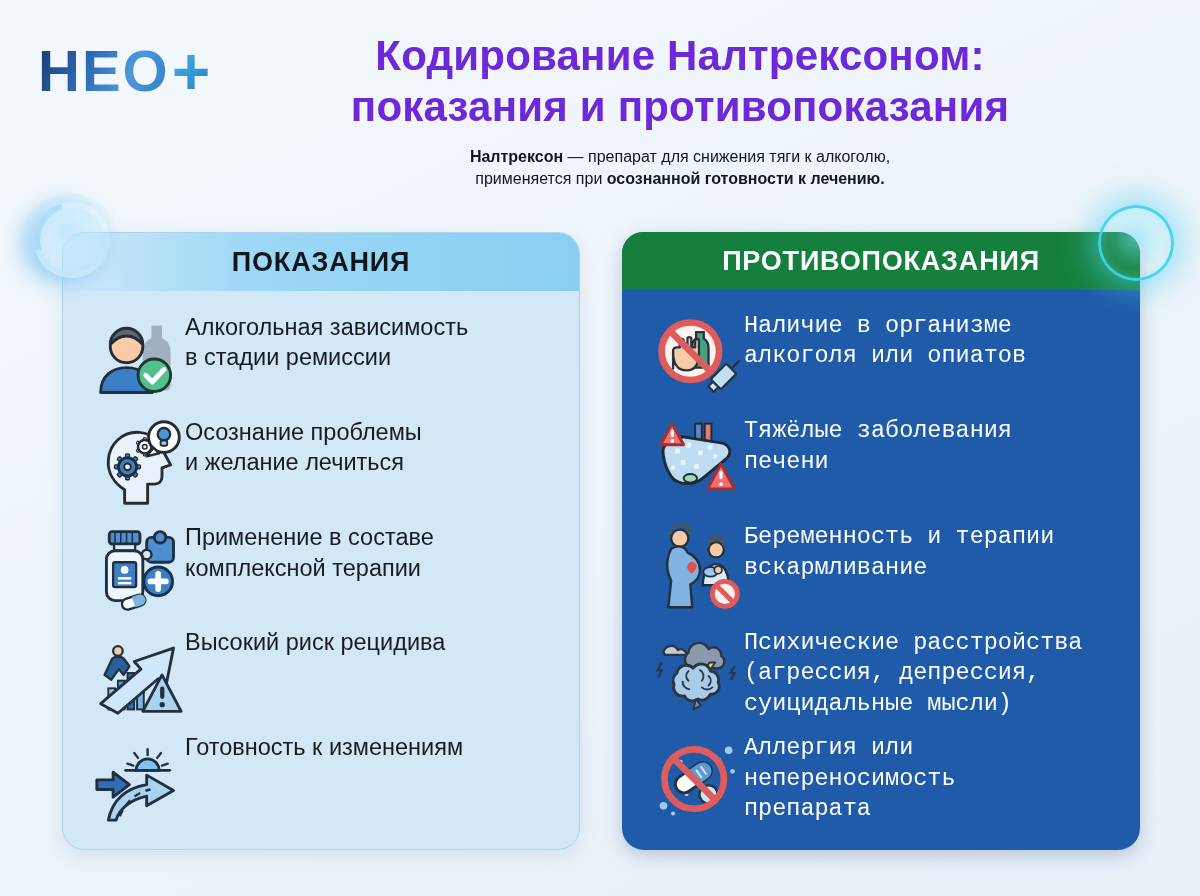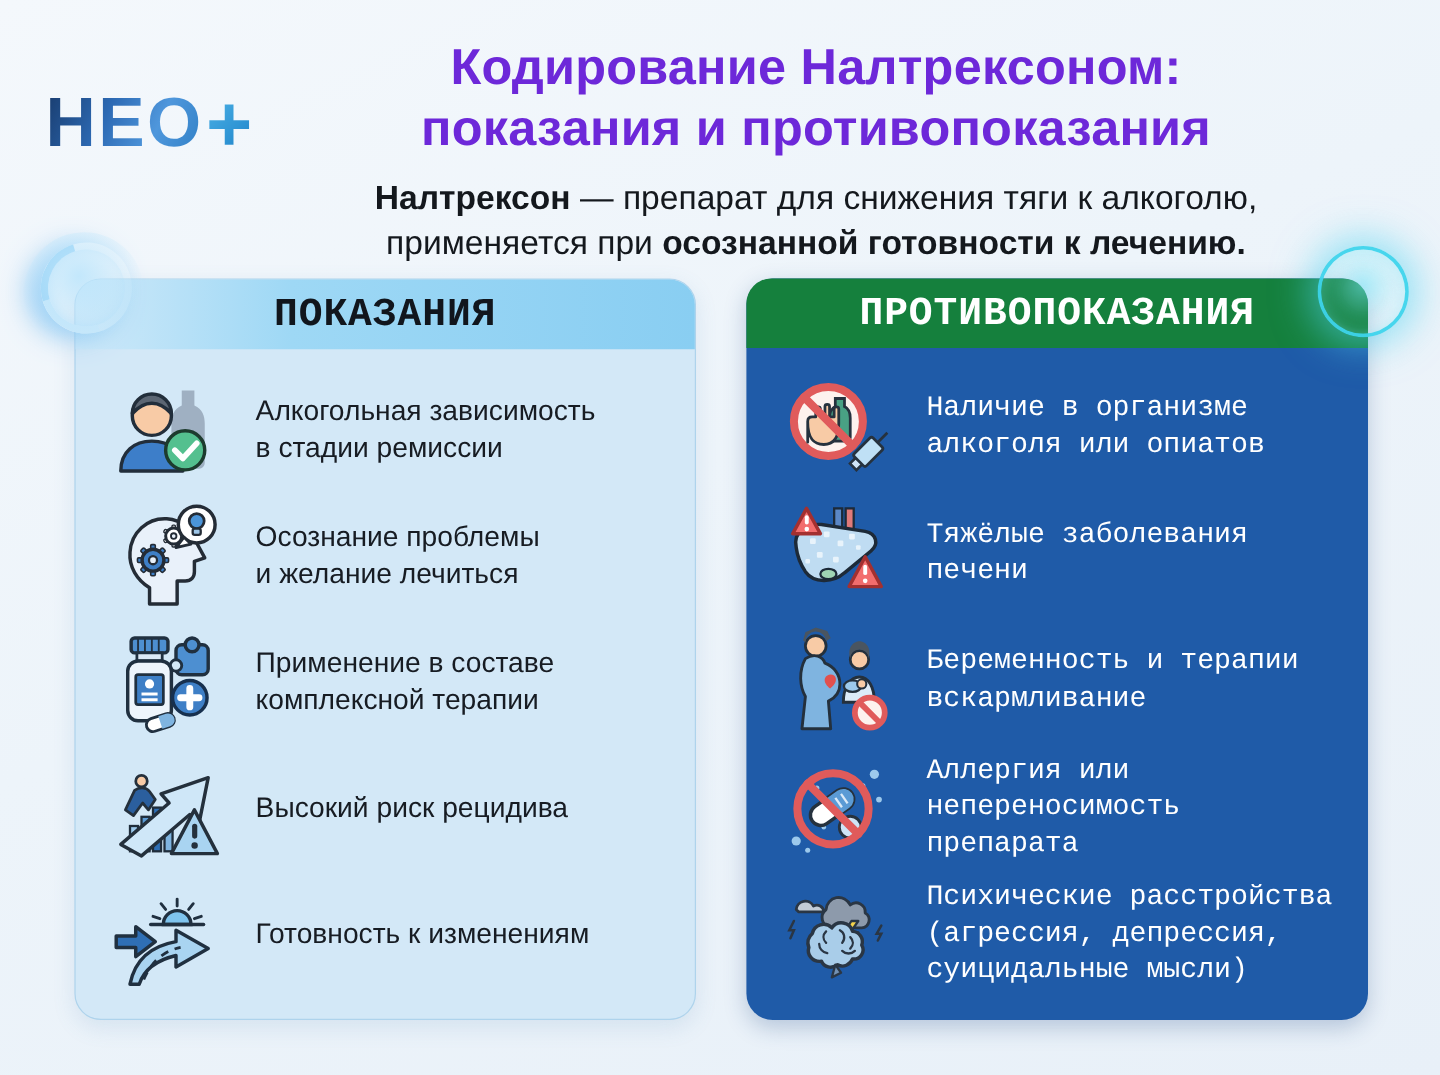--- a/index.html
+++ b/index.html
@@ -8,65 +8,65 @@
     font-family:"Liberation Sans", sans-serif;
     background:linear-gradient(155deg,#f4f8fc 0%,#edf4fa 45%,#e8f0f8 100%);
     position:relative; overflow:hidden;
   }
   .page { position:absolute; inset:0; }
 
   
   .logo {
     position:absolute; left:38px; top:38px;
     font-weight:900; font-size:58px; letter-spacing:2px; line-height:1;
-    display:flex; align-items:center;margin-top:32px;
+    display:flex; align-items:center;
   }
   .logo .neo {
     background:linear-gradient(115deg,#183a6b 0%,#2d6ab4 38%,#4f97dc 68%,#2d7ec4 100%);
     -webkit-background-clip:text; background-clip:text; color:transparent;
   }
   .logo .plus {
     background:linear-gradient(135deg,#54b9ea 0%,#2e94d4 60%,#1f79bb 100%);
     -webkit-background-clip:text; background-clip:text; color:transparent;
     font-size:66px; margin-left:2px; font-weight:900;
   }
   .title-block { position:absolute; left:180px; right:20px; top:30px; text-align:center; }
   .title { font-size:42px; line-height:1.22; font-weight:800; color:#6d28d9; letter-spacing:.2px; }
-  .subtitle { margin-top:14px; font-size:28px; line-height:1.35; color:#14181d; }
+  .subtitle { margin-top:14px; font-size:16px; line-height:1.35; color:#14181d; }
   .subtitle b { font-weight:800; }
 
   
   .card { position:absolute; top:232px; width:518px; height:618px; border-radius:22px; z-index:1; }
   .card-left {
     left:62px;
     background:#d3e8f7;
     border:1.5px solid #aed3ec;
     box-shadow:0 6px 18px rgba(90,140,190,.15);
   }
   .card-right {
     left:622px;
     background:#1f5ba8;
     box-shadow:0 6px 18px rgba(30,70,130,.25);
   }
   .card-header {
     height:58px; border-radius:21px 21px 0 0;
     display:flex; align-items:center; justify-content:center;
-    font-size:33px; font-weight:800; letter-spacing:.8px;font-family:Liberation Mono, monospace;
+    font-size:27px; font-weight:800; letter-spacing:.8px;
   }
   .card-left .card-header {
     background:linear-gradient(90deg,#cfe9f9 0%,#9ed8f5 35%,#89cef2 100%);
     color:#11161d;
   }
   .card-right .card-header { background:#15803d; color:#ffffff; }
   .card-body {
     height:calc(100% - 58px);
     display:flex; flex-direction:column; justify-content:space-around;
     padding:14px 26px 18px 30px;
   }
-  .row { display:flex; align-items:center; gap:28px; }
+  .row { display:flex; }
   .icon-box { width:92px; height:92px; flex:0 0 92px; display:flex; align-items:center; justify-content:center; }
   .icon-box svg { width:92px; height:92px; }
   .item-text { font-size:23.5px; line-height:1.3; white-space:pre-line; font-weight:500; }
   .card-left .item-text { color:#171c23; }
   .card-right .item-text { color:#ffffff;font-family:Liberation Mono, monospace; }
 
   
   .bubble-left {
     position:absolute; left:34px; top:202px; width:76px; height:76px; border-radius:50%;
     border:6px solid transparent;
@@ -300,20 +300,38 @@
             <line x1="67.5" y1="66.5" x2="84.5" y2="83.5" stroke="#e05b5b" stroke-width="5" stroke-linecap="round"></line>
           </svg>
         </div>
         <div class="item-text">Беременность и терапии
 вскармливание</div>
       </div>
 
       <div class="row">
         <div class="icon-box">
           <svg viewBox="0 0 96 96">
+            <path d="M12 26a8 8 0 0 1 15-3 6 6 0 0 1 9 5H14z" fill="#c3ccd6" stroke="#2a3644" stroke-width="2.4" stroke-linejoin="round"></path>
+            <path d="M38 26a11 11 0 0 1 21-4 8 8 0 0 1 13 7 7 7 0 0 1-3 13H42a9 9 0 0 1-4-16z" fill="#8d9aab" stroke="#2a3644" stroke-width="2.5" stroke-linejoin="round"></path>
+            <path d="M60 36l-9 14h6l-5 13 14-17h-7l7-10z" fill="#f6d44d" stroke="#2a3644" stroke-width="2" stroke-linejoin="round"></path>
+            <path d="M10 36l-4 8h4l-3 7" fill="none" stroke="#2a3644" stroke-width="2.2" stroke-linecap="round"></path>
+            <path d="M86 40l-4 7h4l-3 6" fill="none" stroke="#2a3644" stroke-width="2.2" stroke-linecap="round"></path>
+            <path d="M26 47a10 10 0 0 1 17-5 10 10 0 0 1 18 3 9 9 0 0 1 8 12 8 8 0 0 1-8 12c-2 5-8 8-13 5-5 4-12 2-14-3-8 1-13-6-11-12a10 10 0 0 1 3-12z" fill="#a9cde9" stroke="#2a3644" stroke-width="3" stroke-linejoin="round"></path>
+            <path d="M38 45c-3 3-3 7 0 10M50 44c4 2 5 7 2 11M59 50c3 3 3 7 0 10M32 56c0 4 3 7 7 8M52 62c3 3 8 3 11 0" fill="none" stroke="#2a3644" stroke-width="2" stroke-linecap="round"></path>
+            <path d="M46 74l-3 11 8-4z" fill="#7291b3" stroke="#2a3644" stroke-width="2" stroke-linejoin="round"></path>
+          </svg>
+        </div>
+        <div class="item-text">Психические расстройства
+(агрессия, депрессия,
+суицидальные мысли)</div>
+      </div>
+
+      <div class="row">
+        <div class="icon-box">
+          <svg viewBox="0 0 96 96">
             <g fill="#9cc9ec">
               <circle cx="80" cy="18" r="4"></circle>
                 <circle cx="70" cy="28" r="2.2"></circle>
                 <circle cx="84" cy="40" r="2.5"></circle>
               <circle cx="12" cy="76" r="4"></circle>
                 <circle cx="22" cy="84" r="2.2"></circle>
                 <circle cx="30" cy="30" r="2.2"></circle>
               <circle cx="28" cy="52" r="2"></circle>
                 <circle cx="56" cy="36" r="2"></circle>
                 <circle cx="36" cy="64" r="2"></circle>
@@ -328,37 +346,19 @@
             <line x1="53" y1="58" x2="65" y2="70" stroke="#26323e" stroke-width="2"></line>
             <circle cx="44" cy="48" r="31" fill="none" stroke="#e05b5b" stroke-width="7"></circle>
             <line x1="22" y1="26" x2="66" y2="70" stroke="#e05b5b" stroke-width="7" stroke-linecap="round"></line>
           </svg>
         </div>
         <div class="item-text">Аллергия или
 непереносимость
 препарата</div>
       </div>
 
-      <div class="row">
-        <div class="icon-box">
-          <svg viewBox="0 0 96 96">
-            <path d="M12 26a8 8 0 0 1 15-3 6 6 0 0 1 9 5H14z" fill="#c3ccd6" stroke="#2a3644" stroke-width="2.4" stroke-linejoin="round"></path>
-            <path d="M38 26a11 11 0 0 1 21-4 8 8 0 0 1 13 7 7 7 0 0 1-3 13H42a9 9 0 0 1-4-16z" fill="#8d9aab" stroke="#2a3644" stroke-width="2.5" stroke-linejoin="round"></path>
-            <path d="M60 36l-9 14h6l-5 13 14-17h-7l7-10z" fill="#f6d44d" stroke="#2a3644" stroke-width="2" stroke-linejoin="round"></path>
-            <path d="M10 36l-4 8h4l-3 7" fill="none" stroke="#2a3644" stroke-width="2.2" stroke-linecap="round"></path>
-            <path d="M86 40l-4 7h4l-3 6" fill="none" stroke="#2a3644" stroke-width="2.2" stroke-linecap="round"></path>
-            <path d="M26 47a10 10 0 0 1 17-5 10 10 0 0 1 18 3 9 9 0 0 1 8 12 8 8 0 0 1-8 12c-2 5-8 8-13 5-5 4-12 2-14-3-8 1-13-6-11-12a10 10 0 0 1 3-12z" fill="#a9cde9" stroke="#2a3644" stroke-width="3" stroke-linejoin="round"></path>
-            <path d="M38 45c-3 3-3 7 0 10M50 44c4 2 5 7 2 11M59 50c3 3 3 7 0 10M32 56c0 4 3 7 7 8M52 62c3 3 8 3 11 0" fill="none" stroke="#2a3644" stroke-width="2" stroke-linecap="round"></path>
-            <path d="M46 74l-3 11 8-4z" fill="#7291b3" stroke="#2a3644" stroke-width="2" stroke-linejoin="round"></path>
-          </svg>
-        </div>
-        <div class="item-text">Психические расстройства
-(агрессия, депрессия,
-суицидальные мысли)</div>
-      </div>
-
     </div>
   </section>
 
   <div class="bubble-left"></div>
   <div class="ring-right"></div>
 
 </div>
 
 </body></html>

